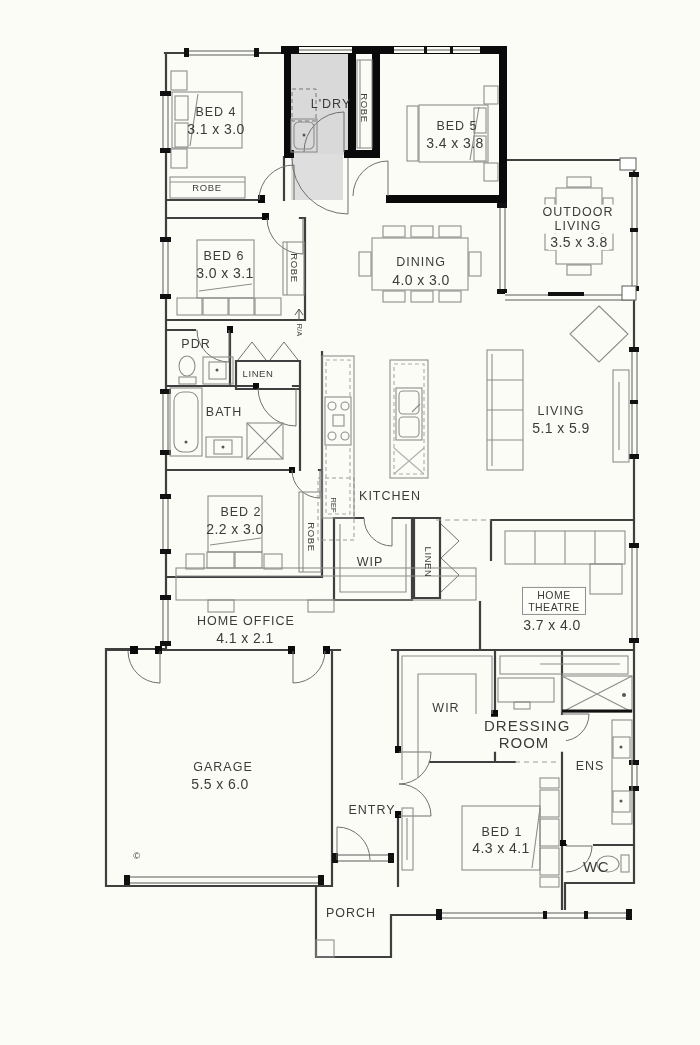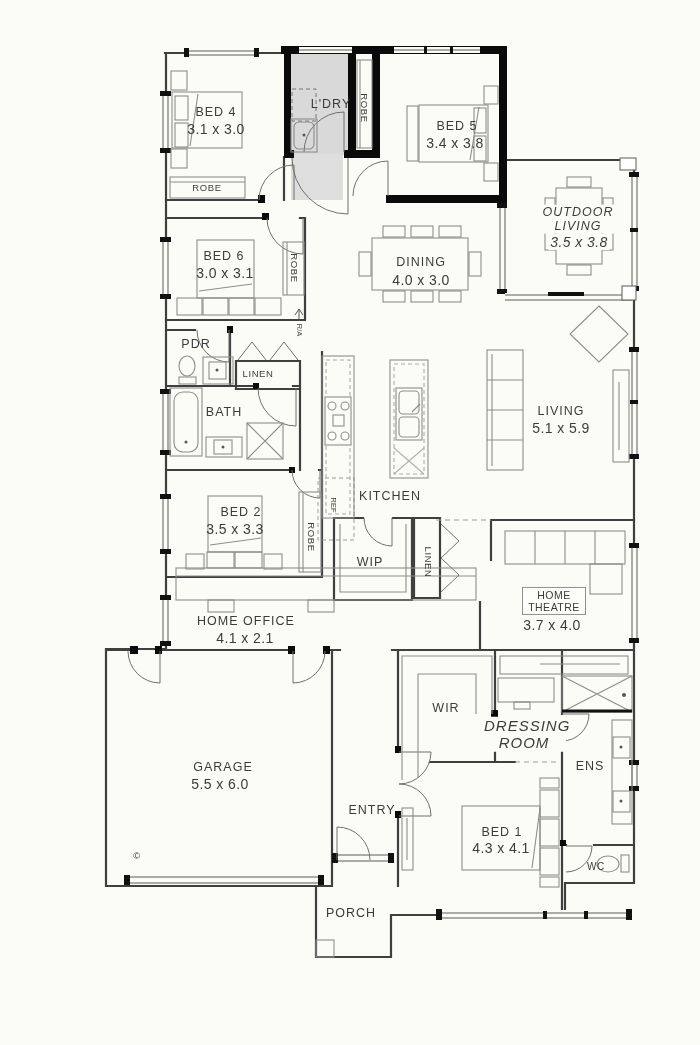--- a/index.html
+++ b/index.html
@@ -4,27 +4,27 @@
 <style>
   html,body{margin:0;padding:0;background:#ffffff;}
   .canvas{position:relative;width:700px;height:1045px;background:#fcfcf7;overflow:hidden;
           font-family:"Liberation Sans",sans-serif;color:#3b3b3b;}
   .canvas svg{position:absolute;left:0;top:0;}
   .lbl{position:absolute;transform:translate(-50%,-50%);font-size:12.5px;letter-spacing:1px;
        white-space:nowrap;line-height:1.15;text-align:center;color:#3b3b3b;}
   .dims{font-size:14px;letter-spacing:.4px;}
   .v{transform:translate(-50%,-50%) rotate(90deg);}
   .sm{font-size:9.5px;letter-spacing:.6px;}
-  .md{font-size:10px;letter-spacing:.6px;}
+  .md{font-size:15px;letter-spacing:.6px;}
   .xs{font-size:7.5px;letter-spacing:0;}
   .wrap{white-space:normal;width:82px;}
   .wrap2{white-space:normal;width:80px;font-size:15px;}
   .boxed{white-space:normal;width:58px;border:1px solid #8f8f8f;background:#fdfdfa;
          font-size:10.5px;letter-spacing:.5px;padding:1px 2px;}
-  .bg{background:#fcfcf7;padding:0 2px;font-style:italic;}
+  .bg{background:#fcfcf7;padding:0 2px;}
 </style>
 </head>
 <body>
 
 <div class="canvas">
 
 <svg width="700" height="1045" viewBox="0 0 700 1045">
 
   <g>
     <rect x="291" y="54" width="57" height="101" fill="#d9d9d9"></rect>
@@ -354,21 +354,21 @@
   <div class="lbl sm" style="left:258px;top:374px">LINEN</div>
   <div class="lbl" style="left:224px;top:412px">BATH</div>
 
   <div class="lbl" style="left:561px;top:411px">LIVING</div>
   <div class="lbl dims" style="left:561px;top:428px">5.1 x 5.9</div>
 
   <div class="lbl" style="left:390px;top:496px">KITCHEN</div>
   <div class="lbl v xs" style="left:333px;top:505px">REF</div>
 
   <div class="lbl" style="left:241px;top:512px">BED 2</div>
-  <div class="lbl dims" style="left:235px;top:529px">3.5 x 3.3</div>
+  <div class="lbl dims" style="left:235px;top:529px">2.2 x 3.0</div>
   <div class="lbl v sm" style="left:311px;top:537px">ROBE</div>
 
   <div class="lbl" style="left:370px;top:562px">WIP</div>
   <div class="lbl v sm" style="left:428px;top:562px">LINEN</div>
 
   <div class="lbl" style="left:246px;top:621px">HOME OFFICE</div>
   <div class="lbl dims" style="left:245px;top:638px">4.1 x 2.1</div>
 
   <div class="lbl boxed" style="left:554px;top:601px">HOME THEATRE</div>
   <div class="lbl dims" style="left:552px;top:625px">3.7 x 4.0</div>

